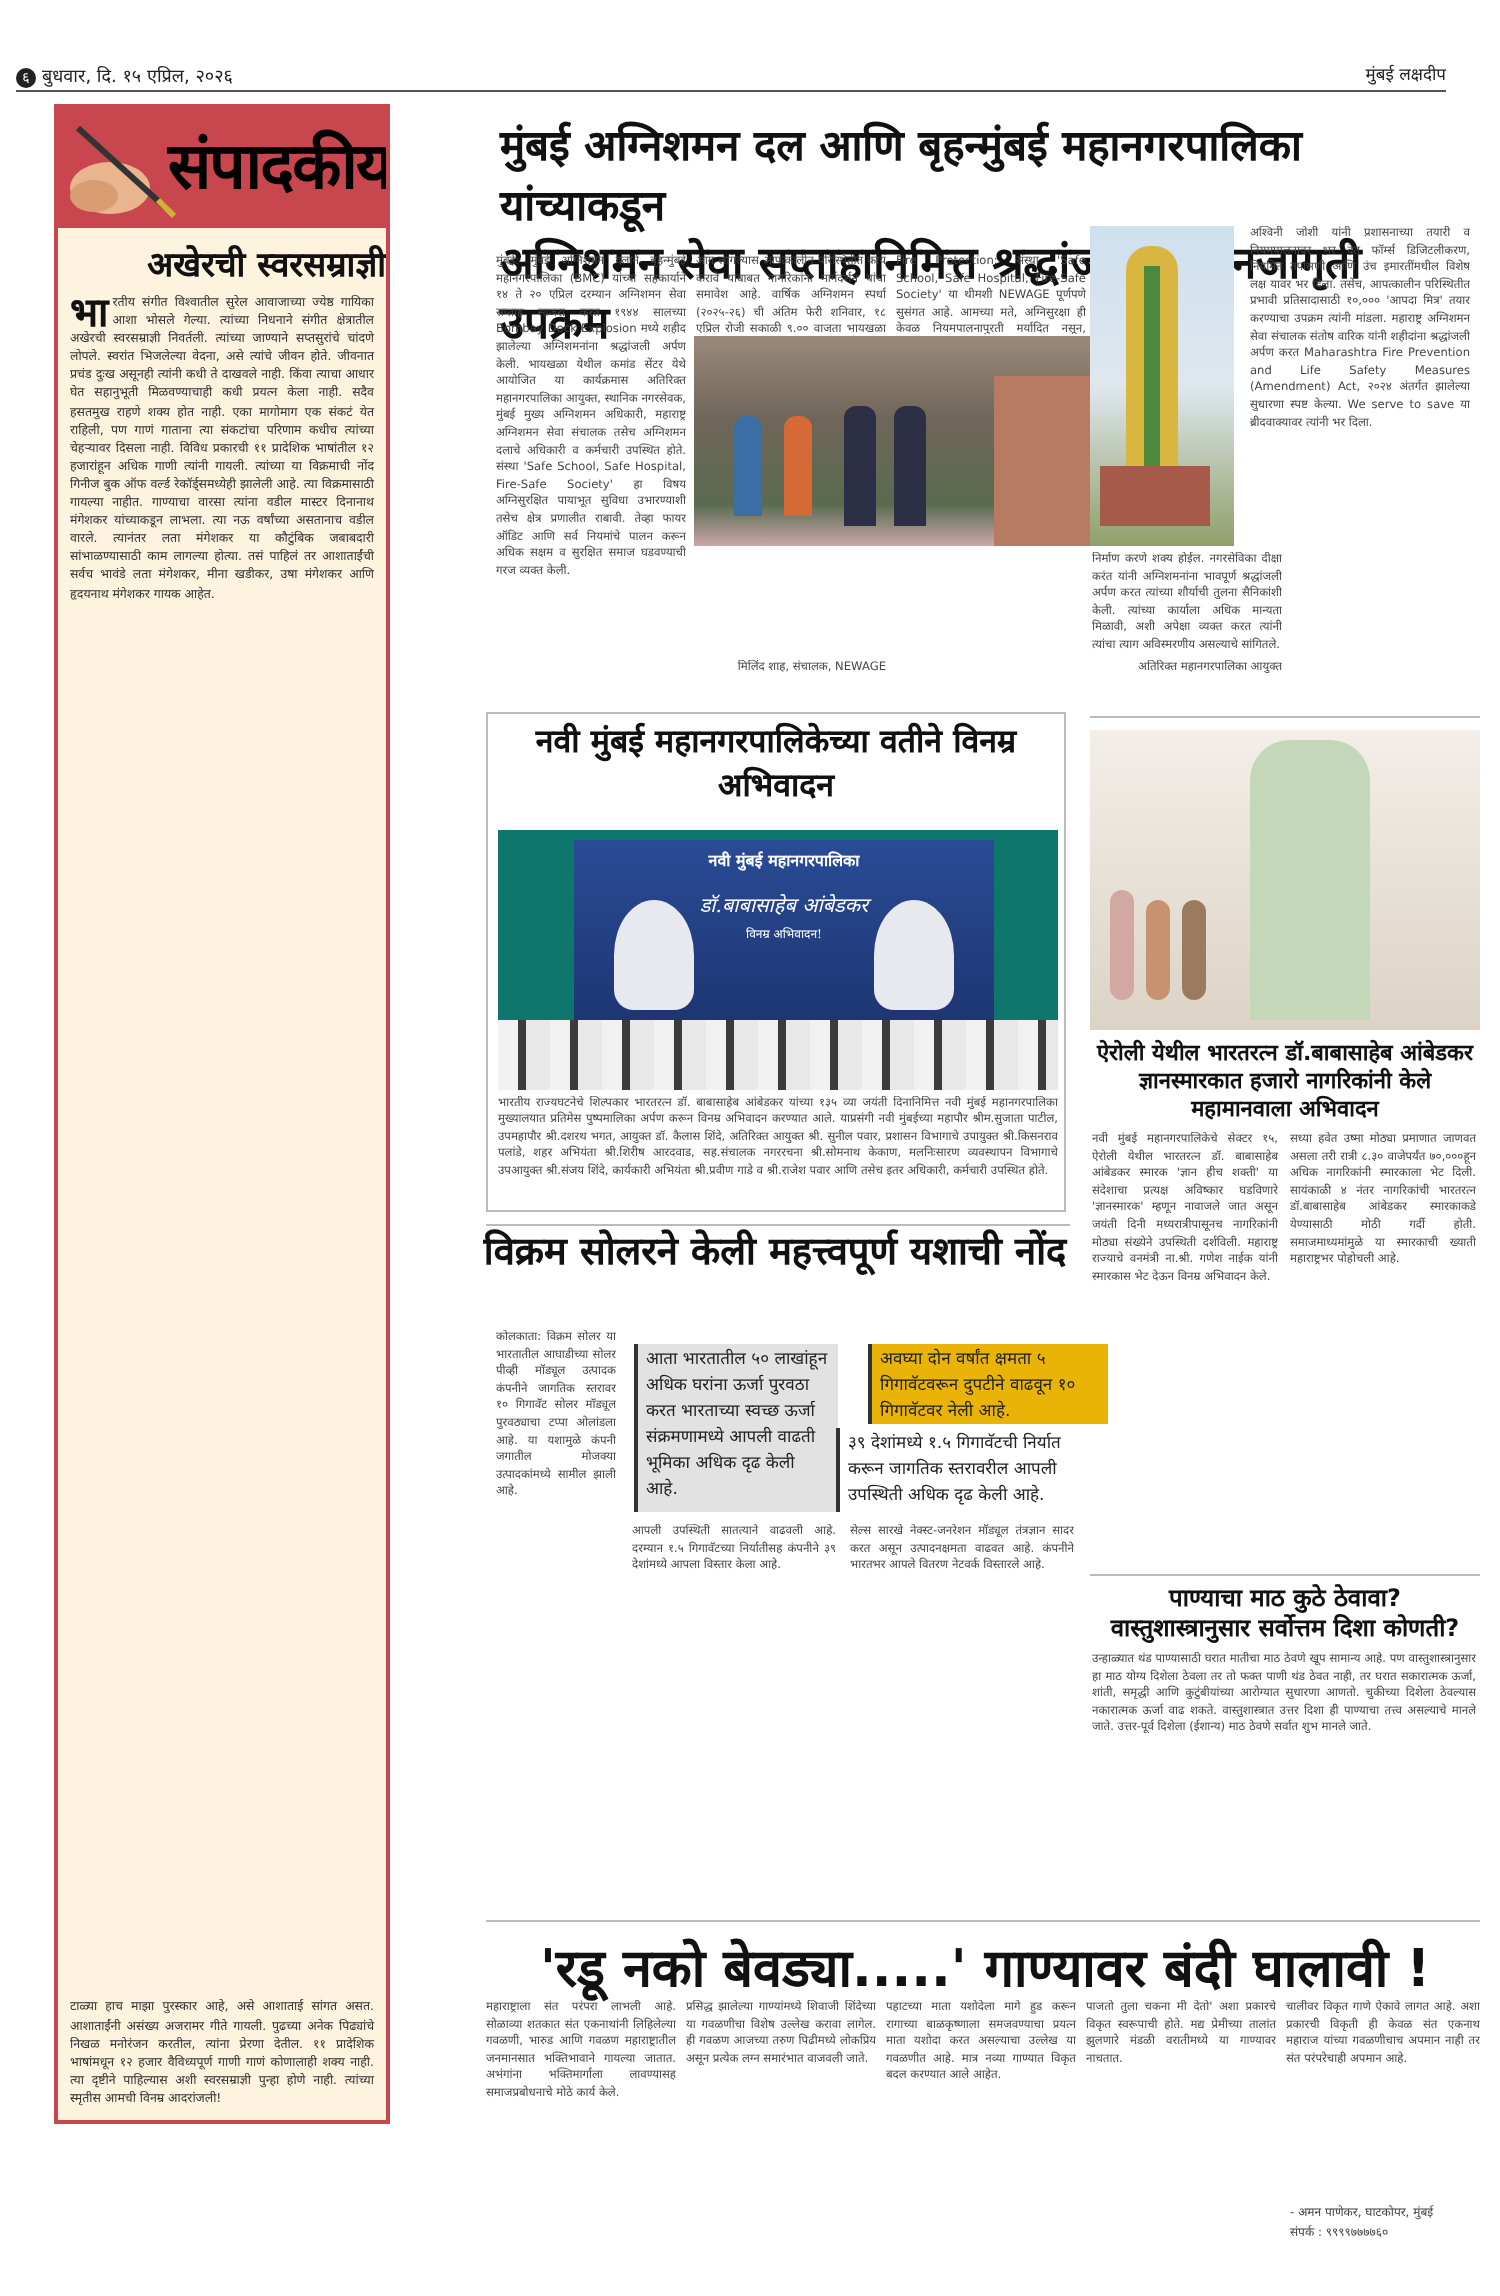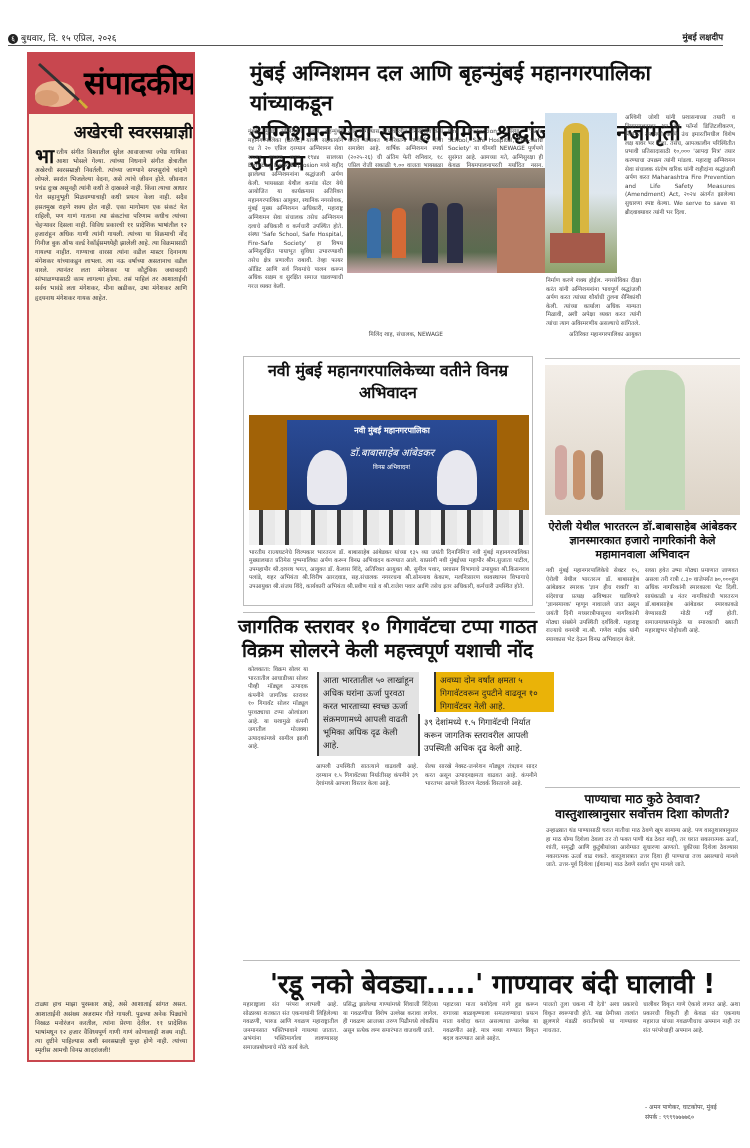--- a/index.html
+++ b/index.html
@@ -1,20 +1,20 @@
 <!DOCTYPE html>
 <html><head>
 <meta charset="utf-8">
 <style>
 *{box-sizing:border-box;margin:0;padding:0}
 body{width:750px;height:1148px;background:#fff;font-family:"DejaVu Serif",serif;color:#222;position:relative;overflow:hidden}
 .topbar{position:absolute;left:8px;top:30px;width:715px;height:16px;border-bottom:1.5px solid #555;font-size:9px;font-family:"DejaVu Sans",sans-serif}
 .topbar .pg{display:inline-block;width:10px;height:10px;border-radius:50%;background:#222;color:#fff;font-size:7px;text-align:center;line-height:10px;vertical-align:middle;margin-right:3px}
 .topbar .date{position:absolute;left:0;top:1px}
-.topbar .brand{position:absolute;right:0;top:1px;font-weight:bold;font-size:8.5px}
+.topbar .brand{position:absolute;right:0;top:1px;font-weight:normal;font-size:8.5px}
 .ed{position:absolute;left:27px;top:52px;width:168px;height:1010px;border:2.5px solid #c8474f;background:#fdf3df;overflow:hidden}
 .ed-head{height:60px;background:#c8474f;position:relative}
 .ed-head .t{position:absolute;left:55px;top:6px;font-size:32px;color:#000000;font-weight:bold;font-family:"DejaVu Sans",sans-serif;letter-spacing:-1px}
 .pen{position:absolute;left:4px;top:6px;width:60px;height:50px}
 .ed-title{text-align:right;font-size:17px;font-weight:bold;margin:6px 0 4px;color:#111}
 .ed-body{font-size:6.2px;line-height:9.1px;padding:0 6px;text-align:justify;color:#333;font-family:"DejaVu Sans",sans-serif}
 .ed-body .dc{float:left;font-size:20px;line-height:18px;font-weight:bold;margin-right:2px;color:#111}
 .h1{position:absolute;left:250px;top:58px;width:490px;text-align:left;font-family:"DejaVu Sans",sans-serif;font-weight:bold;color:#111;line-height:30px}
 .h1 .l1{font-size:21px}
 .h1 .l2{font-size:22px}
@@ -77,21 +77,21 @@
 </div>
 <div class="cols" style="left:448px;top:276px;width:95px;height:62px"></div>
 <div class="cols" style="left:546px;top:276px;width:95px;height:62px">निर्माण करणे शक्य होईल. नगरसेविका दीक्षा करंत यांनी अग्निशमनांना भावपूर्ण श्रद्धांजली अर्पण करत त्यांच्या शौर्याची तुलना सैनिकांशी केली. त्यांच्या कार्याला अधिक मान्यता मिळावी, अशी अपेक्षा व्यक्त करत त्यांनी त्यांचा त्याग अविस्मरणीय असल्याचे सांगितले.</div>
 <div class="cols" style="left:546px;top:330px;width:95px;text-align:right">अतिरिक्त महानगरपालिका आयुक्त</div>
 <div class="cols" style="left:625px;top:113px;width:110px;height:235px">अश्विनी जोशी यांनी प्रशासनाच्या तयारी व नियमपालनावर भर देत फॉर्म्स डिजिटलीकरण, नियमित तपासणी आणि उंच इमारतींमधील विशेष लक्ष यावर भर दिला. तसेच, आपत्कालीन परिस्थितीत प्रभावी प्रतिसादासाठी १०,००० 'आपदा मित्र' तयार करण्याचा उपक्रम त्यांनी मांडला. महाराष्ट्र अग्निशमन सेवा संचालक संतोष वारिक यांनी शहीदांना श्रद्धांजली अर्पण करत Maharashtra Fire Prevention and Life Safety Measures (Amendment) Act, २०२४ अंतर्गत झालेल्या सुधारणा स्पष्ट केल्या. We serve to save या ब्रीदवाक्यावर त्यांनी भर दिला.</div>
 
 <div class="box" style="left:243px;top:356px;width:290px;height:250px"></div>
 <div class="h2" style="left:245px;top:360px;width:286px;font-size:16px;line-height:22px">
   <div>नवी मुंबई महानगरपालिकेच्या वतीने विनम्र अभिवादन</div>
 </div>
-<div class="photo" style="left:249px;top:415px;width:280px;height:130px;background:#a16207">
+<div class="photo" style="left:249px;top:415px;width:280px;height:130px;background:#0f766e">
   <div style="position:absolute;left:38px;top:5px;width:210px;height:95px;background:linear-gradient(180deg,#2a4b96,#1d3570)">
     <div style="color:#fff;font-size:8px;font-weight:bold;text-align:center;margin-top:4px;font-family:'DejaVu Sans',sans-serif">नवी मुंबई महानगरपालिका</div>
     <div style="color:#fff;font-size:10px;font-style:italic;text-align:center;margin-top:10px;font-family:'DejaVu Serif',serif">डॉ.बाबासाहेब आंबेडकर</div>
     <div style="color:#fff;font-size:6px;text-align:center;margin-top:4px">विनम्र अभिवादन!</div>
     <div style="position:absolute;left:20px;top:30px;width:40px;height:55px;border-radius:50% 50% 10px 10px;background:#e8e8ef"></div>
     <div style="position:absolute;right:20px;top:30px;width:40px;height:55px;border-radius:50% 50% 10px 10px;background:#e8e8ef"></div>
   </div>
   <div style="position:absolute;left:0;top:95px;width:280px;height:35px;background:repeating-linear-gradient(90deg,#f1f1f1 0 10px,#3b3b3b 10px 14px,#e8e8e8 14px 26px)"></div>
 </div>
 <div class="caption" style="left:249px;top:548px;width:280px;height:55px;overflow:hidden">भारतीय राज्यघटनेचे शिल्पकार भारतरत्न डॉ. बाबासाहेब आंबेडकर यांच्या १३५ व्या जयंती दिनानिमित्त नवी मुंबई महानगरपालिका मुख्यालयात प्रतिमेस पुष्पमालिका अर्पण करून विनम्र अभिवादन करण्यात आले. याप्रसंगी नवी मुंबईच्या महापौर श्रीम.सुजाता पाटील, उपमहापौर श्री.दशरथ भगत, आयुक्त डॉ. कैलास शिंदे, अतिरिक्त आयुक्त श्री. सुनील पवार, प्रशासन विभागाचे उपायुक्त श्री.किसनराव पलांडे, शहर अभियंता श्री.शिरीष आरदवाड, सह.संचालक नगररचना श्री.सोमनाथ केकाण, मलनिःसारण व्यवस्थापन विभागाचे उपआयुक्त श्री.संजय शिंदे, कार्यकारी अभियंता श्री.प्रवीण गाडे व श्री.राजेश पवार आणि तसेच इतर अधिकारी, कर्मचारी उपस्थित होते.</div>
@@ -102,21 +102,20 @@
   <div style="position:absolute;left:10px;top:80px;width:12px;height:55px;background:#d2a9a2;border-radius:6px"></div>
   <div style="position:absolute;left:28px;top:85px;width:12px;height:50px;background:#c6936e;border-radius:6px"></div>
   <div style="position:absolute;left:46px;top:85px;width:12px;height:50px;background:#9b7a60;border-radius:6px"></div>
 </div>
 <div class="h2" style="left:545px;top:520px;width:195px;font-size:11px;line-height:14px">ऐरोली येथील भारतरत्न डॉ.बाबासाहेब आंबेडकर ज्ञानस्मारकात हजारो नागरिकांनी केले महामानवाला अभिवादन</div>
 <div class="cols" style="left:546px;top:566px;width:93px;height:215px">नवी मुंबई महानगरपालिकेचे सेक्टर १५, ऐरोली येथील भारतरत्न डॉ. बाबासाहेब आंबेडकर स्मारक 'ज्ञान हीच शक्ती' या संदेशाचा प्रत्यक्ष अविष्कार घडविणारे 'ज्ञानस्मारक' म्हणून नावाजले जात असून जयंती दिनी मध्यरात्रीपासूनच नागरिकांनी मोठ्या संख्येने उपस्थिती दर्शविली. महाराष्ट्र राज्याचे वनमंत्री ना.श्री. गणेश नाईक यांनी स्मारकास भेट देऊन विनम्र अभिवादन केले.</div>
 <div class="cols" style="left:645px;top:566px;width:93px;height:215px">सध्या हवेत उष्मा मोठ्या प्रमाणात जाणवत असला तरी रात्री ८.३० वाजेपर्यंत ७०,०००हून अधिक नागरिकांनी स्मारकाला भेट दिली. सायंकाळी ४ नंतर नागरिकांची भारतरत्न डॉ.बाबासाहेब आंबेडकर स्मारकाकडे येण्यासाठी मोठी गर्दी होती. समाजमाध्यमांमुळे या स्मारकाची ख्याती महाराष्ट्रभर पोहोचली आहे.</div>
 
 <div class="sep" style="left:243px;top:612px;width:292px;height:1px"></div>
 <div class="h2" style="left:235px;top:614px;width:305px;font-size:19px;line-height:24px">
-  <div>जागतिक स्तरावर १० गिगावॅटचा टप्पा गाठत</div>
   <div>विक्रम सोलरने केली महत्त्वपूर्ण यशाची नोंद</div>
 </div>
 <div class="cols" style="left:248px;top:665px;width:60px;height:290px">कोलकाता: विक्रम सोलर या भारतातील आघाडीच्या सोलर पीव्ही मॉड्यूल उत्पादक कंपनीने जागतिक स्तरावर १० गिगावॅट सोलर मॉड्यूल पुरवठ्याचा टप्पा ओलांडला आहे. या यशामुळे कंपनी जगातील मोजक्या उत्पादकांमध्ये सामील झाली आहे.</div>
 <div class="hl" style="left:317px;top:672px;width:102px;height:84px;background:#e2e2e2">आता भारतातील ५० लाखांहून अधिक घरांना ऊर्जा पुरवठा करत भारताच्या स्वच्छ ऊर्जा संक्रमणामध्ये आपली वाढती भूमिका अधिक दृढ केली आहे.</div>
 <div class="hl" style="left:434px;top:672px;width:120px;height:40px;background:#eab308">अवघ्या दोन वर्षांत क्षमता ५ गिगावॅटवरून दुपटीने वाढवून १० गिगावॅटवर नेली आहे.</div>
 <div class="hl" style="left:418px;top:714px;width:120px;height:42px;background:#fff">३९ देशांमध्ये १.५ गिगावॅटची निर्यात करून जागतिक स्तरावरील आपली उपस्थिती अधिक दृढ केली आहे.</div>
 <div class="cols" style="left:316px;top:762px;width:102px;height:193px">आपली उपस्थिती सातत्याने वाढवली आहे. दरम्यान १.५ गिगावॅटच्या निर्यातीसह कंपनीने ३९ देशांमध्ये आपला विस्तार केला आहे.</div>
 <div class="cols" style="left:425px;top:762px;width:112px;height:193px">सेल्स सारखे नेक्स्ट-जनरेशन मॉड्यूल तंत्रज्ञान सादर करत असून उत्पादनक्षमता वाढवत आहे. कंपनीने भारतभर आपले वितरण नेटवर्क विस्तारले आहे.</div>
 
 <div class="sep" style="left:545px;top:787px;width:195px;height:1px"></div>

